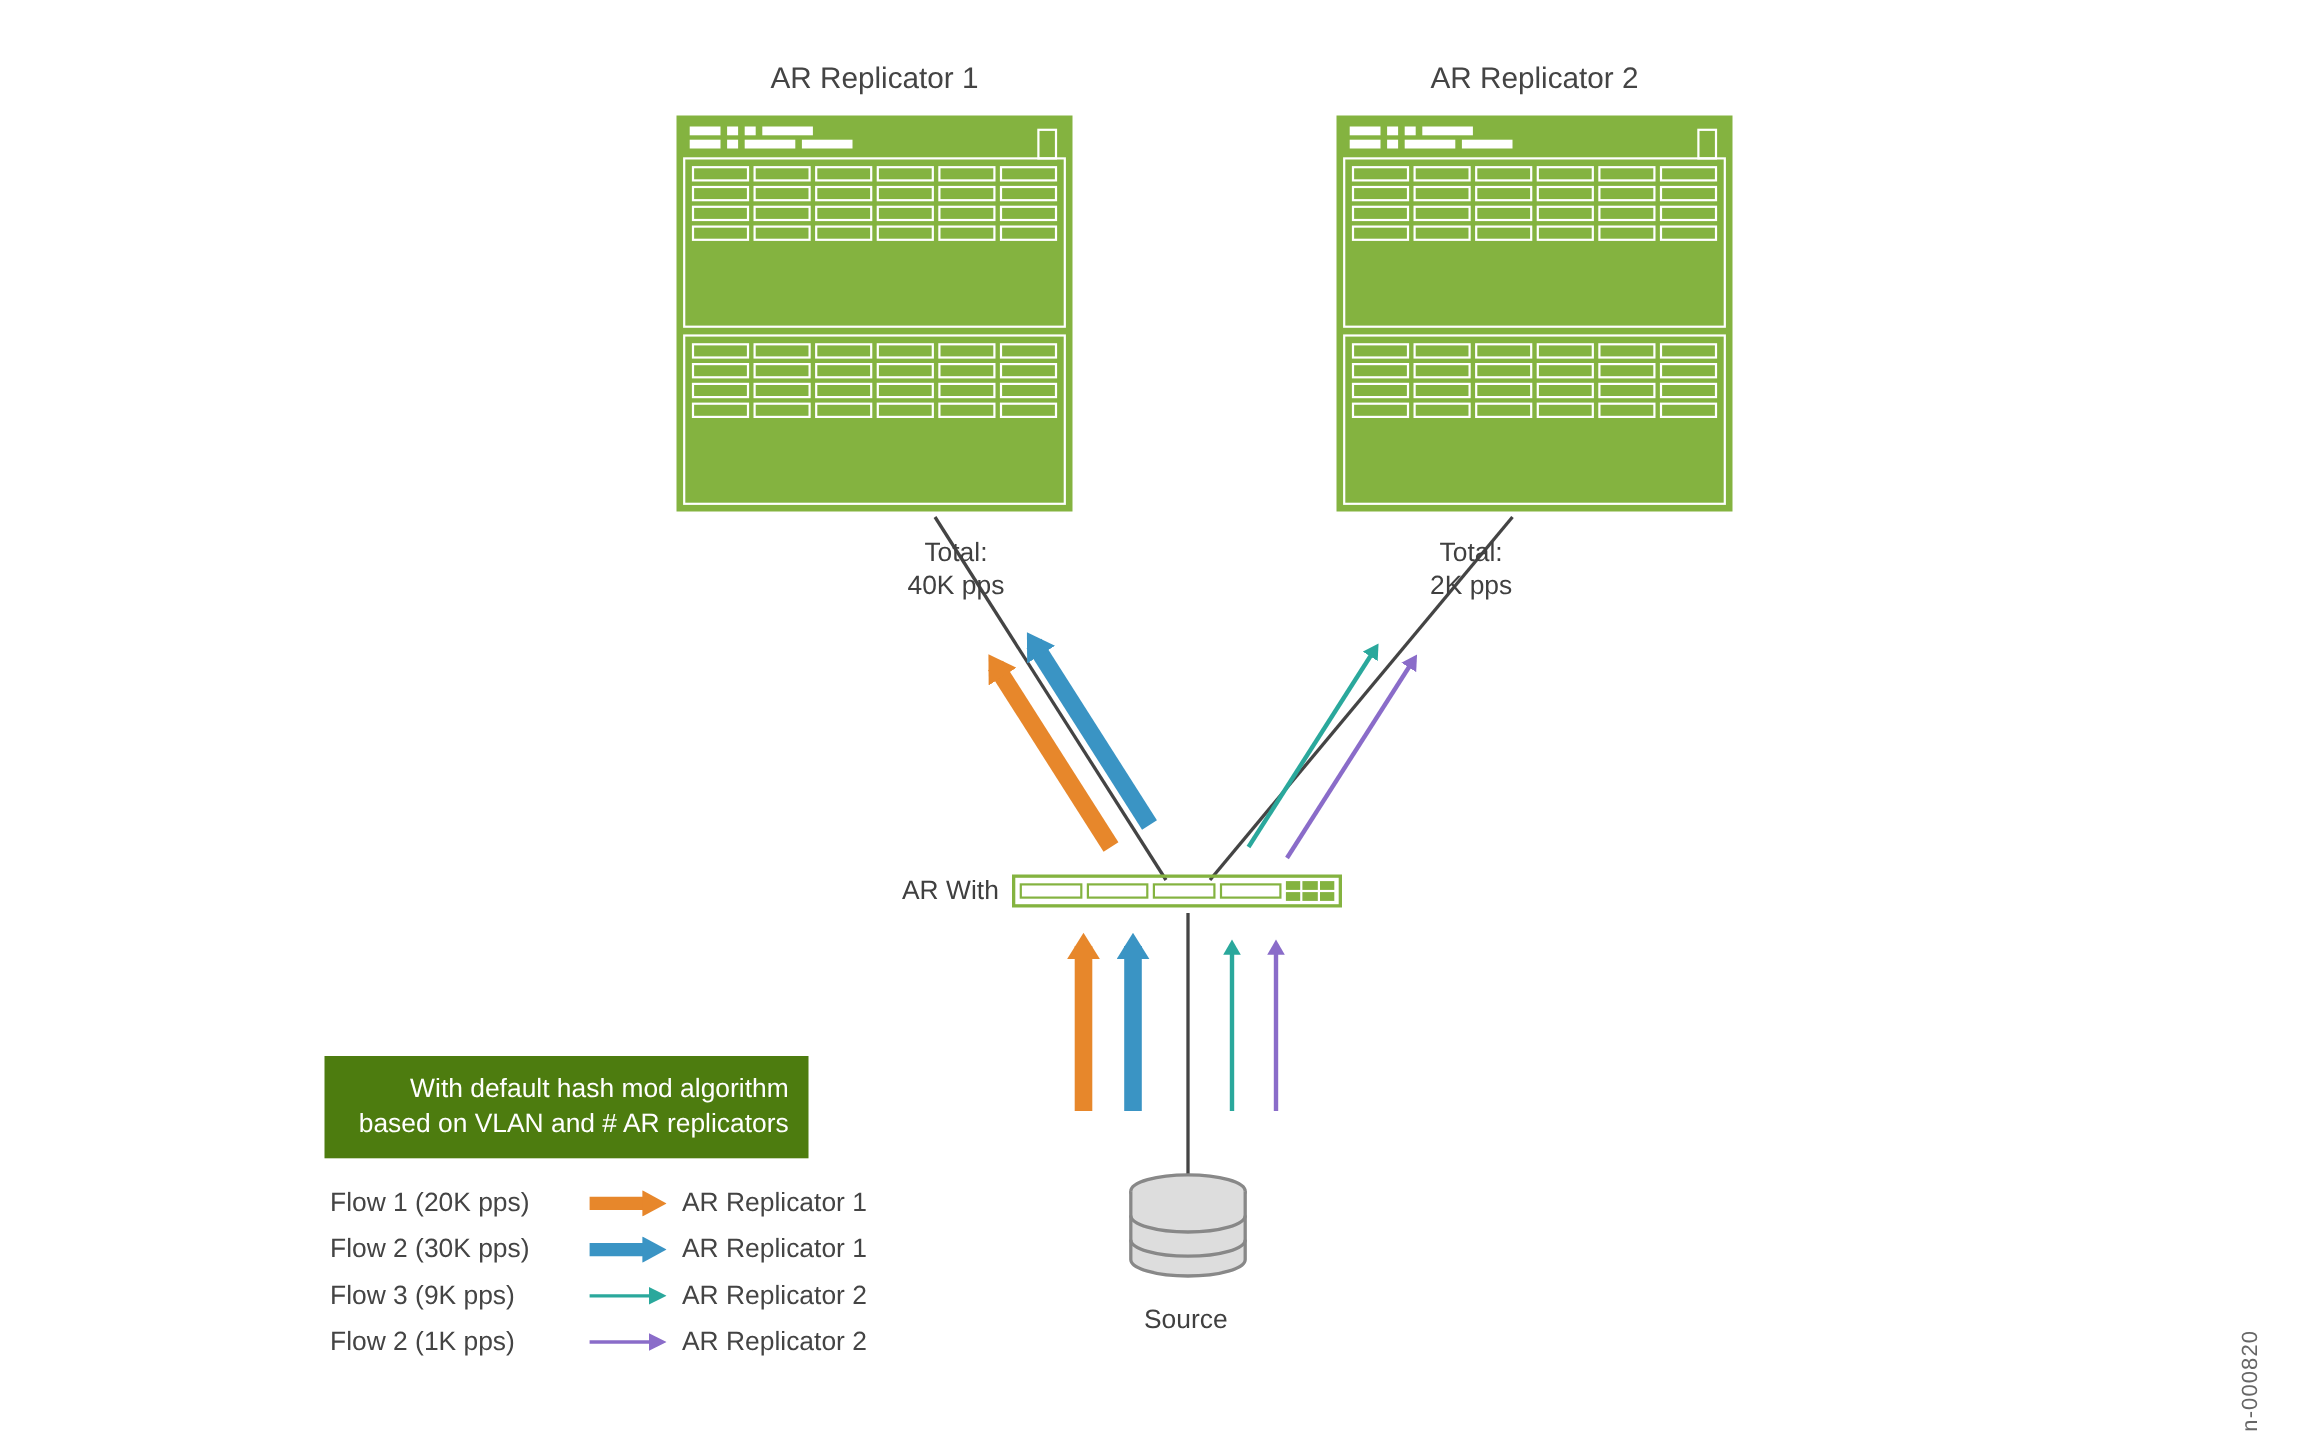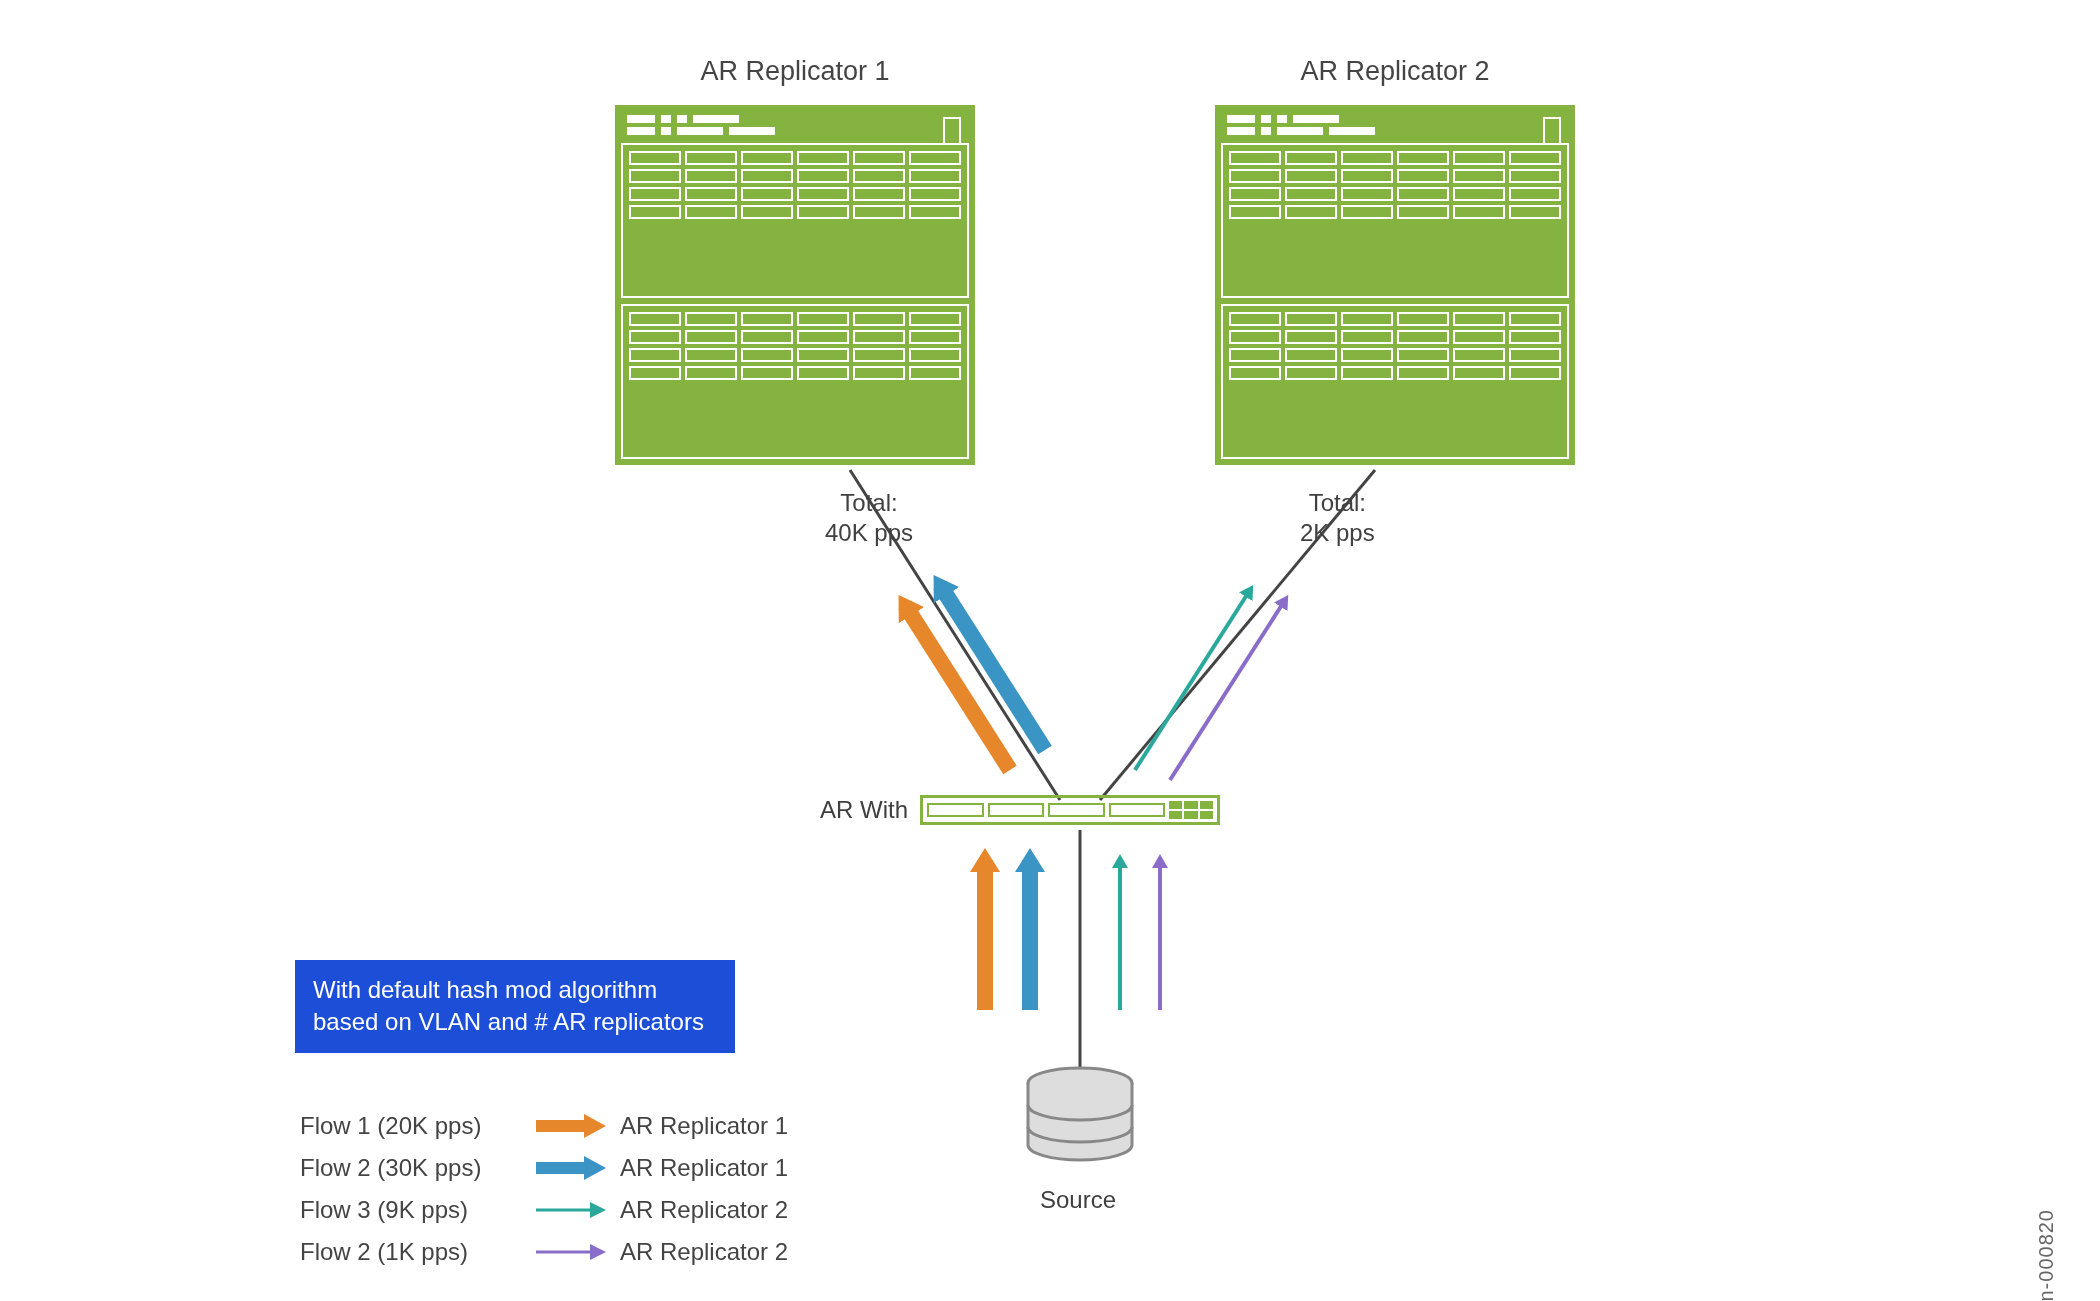--- a/index.html
+++ b/index.html
@@ -86,25 +86,26 @@
   .leaf-grid div { background: #84b340; }
   
   .source-db {
     position: absolute;
     width: 120px;
     height: 110px;
   }
   
   .legend-header {
     position: absolute;
-    background: #1d4ed8;
+    background: #4d7c0f;
     color: #fff;
     font-size: 24px;
     padding: 14px 18px;
     line-height: 1.35;
+    text-align: right;
   }
   .legend-rows {
     position: absolute;
     display: flex;
     flex-direction: column;
     gap: 14px;
   }
   .legend-row {
     display: flex;
     align-items: center;
@@ -377,21 +378,21 @@
   <ellipse cx="60" cy="18" rx="52" ry="15" fill="#ddd" stroke="#888" stroke-width="3"></ellipse>
   <path d="M8 18 v62 a52 15 0 0 0 104 0 v-62" fill="#ddd" stroke="#888" stroke-width="3"></path>
   <path d="M8 40 a52 15 0 0 0 104 0" fill="none" stroke="#888" stroke-width="3"></path>
   <path d="M8 62 a52 15 0 0 0 104 0" fill="none" stroke="#888" stroke-width="3"></path>
 </svg>
 <div class="label" style="left:1040px; top:1185px;">Source</div>
 
 <div class="legend-header" style="left:295px; top:960px; width:440px;">With default hash mod algorithm
 based on VLAN and # AR replicators</div>
 
-<div class="legend-rows" style="left:300px; top:1112px;">
+<div class="legend-rows" style="left:300px; top:1080px;">
   <div class="legend-row">
     <span class="flow-text">Flow 1 (20K pps)</span>
     <svg class="legend-arrow" viewBox="0 0 72 24">
         <line x1="2" y1="12" x2="54" y2="12" stroke="#e7872b" stroke-width="12"></line>
         <path d="M50 0 L72 12 L50 24 Z" fill="#e7872b"></path>
       </svg>
     <span class="dest-text">AR Replicator 1</span>
   </div>
   <div class="legend-row">
     <span class="flow-text">Flow 2 (30K pps)</span>

